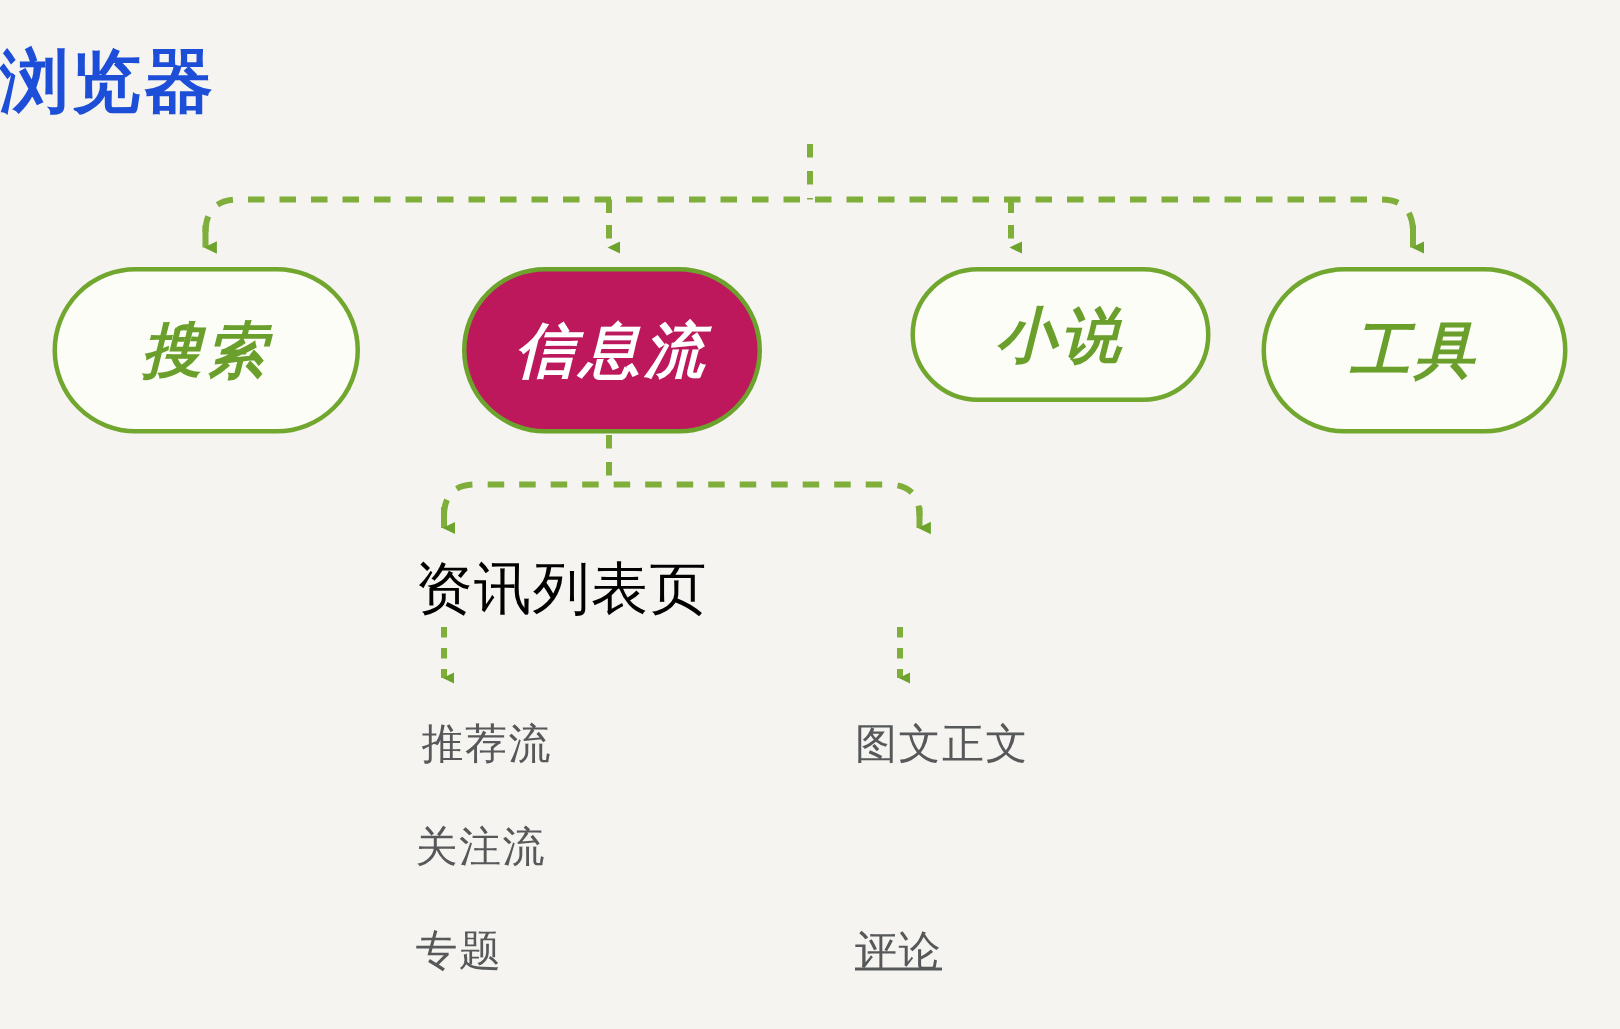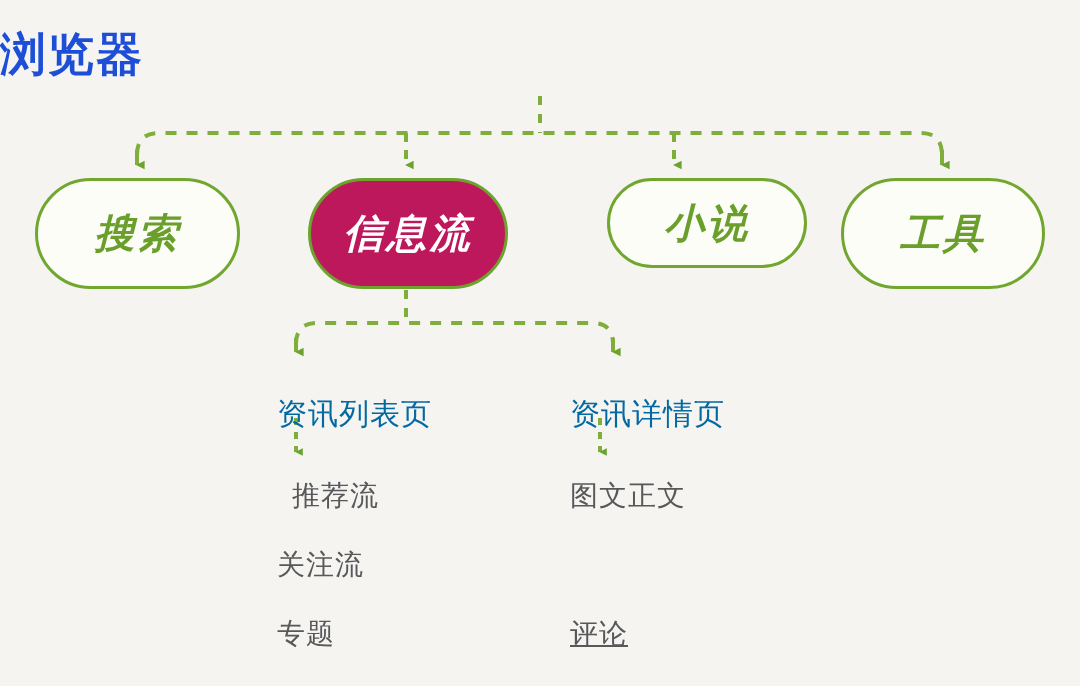--- a/index.html
+++ b/index.html
@@ -55,26 +55,25 @@
     border: 3px solid #71a62f;
     color: #6b9f2b;
   }
   .node.filled {
     background: #be185d;
     border: 3px solid #6ba32c;
     color: #ffffff;
   }
   .leaf-heading {
     position: absolute;
-    font-size: 30px;
+    font-size: 38px;
     font-weight: normal;
-    color: #0369a1;
+    color: #000000;
     letter-spacing: 1px;
     white-space: nowrap;
-    margin-top: 27px;
   }
   .leaf-item {
     position: absolute;
     font-size: 28px;
     font-weight: normal;
     color: #56585a;
     letter-spacing: 1px;
     white-space: nowrap;
   }
 </style>
@@ -126,22 +125,21 @@
   <div class="node outline" style="left:607px; top:178px; width:200px; height:90px;">
     <span>小说</span>
   </div>
 
   <div class="node outline" style="left:841px; top:178px; width:204px; height:111px;">
     <span>工具</span>
   </div>
 
   <div class="leaf-heading" style="left:277px; top:367px;">资讯列表页</div>
 
-  <div class="leaf-heading" style="left:570px; top:367px;">资讯详情页</div>
 
-  <div class="leaf-item" style="left:292px; top:477px;">推荐流</div>
+  <div class="leaf-item" style="left:281px; top:477px;">推荐流</div>
   <div class="leaf-item" style="left:277px; top:546px;">关注流</div>
   <div class="leaf-item" style="left:277px; top:615px;">专题</div>
 
   <div class="leaf-item" style="left:570px; top:477px;">图文正文</div>
   <div class="leaf-item" style="left:570px; top:615px;text-decoration:underline;">评论</div>
 
 </div>
 
 </body></html>

